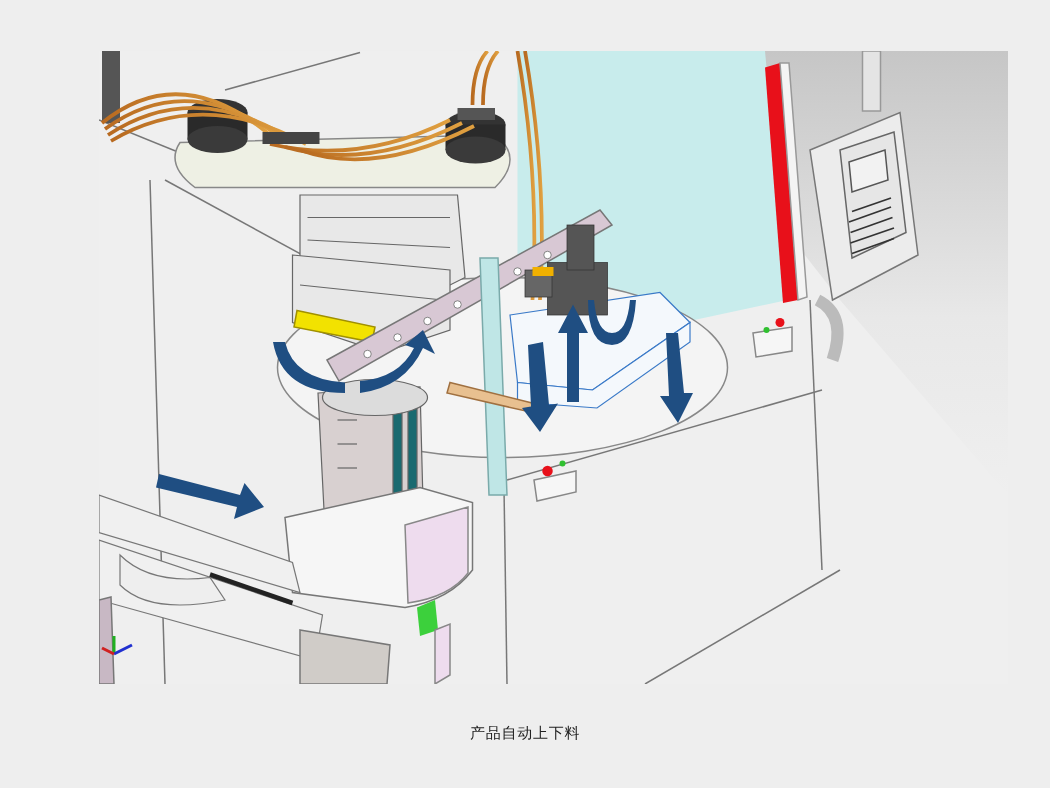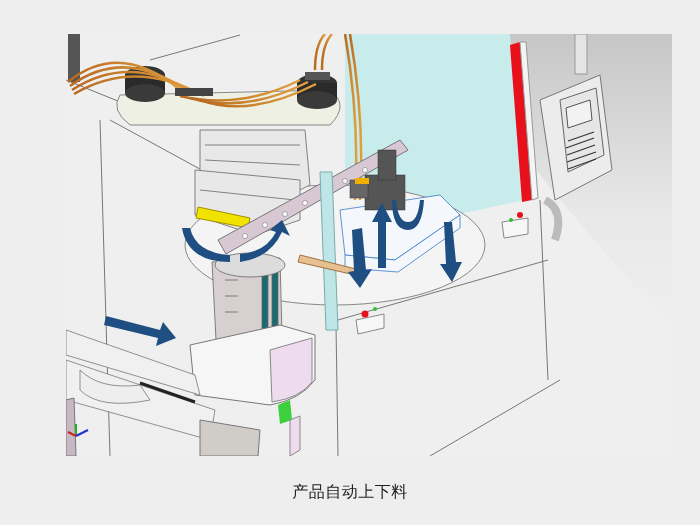--- a/index.html
+++ b/index.html
@@ -10,21 +10,21 @@
     position: relative;
   }
   .figure {
     position: absolute; left: 66px; top: 34px;
     width: 606px; height: 422px; overflow: hidden;
     background: #efefef;
   }
   .figure svg { display: block; }
   .caption {
     position: absolute; left: 0; top: 482px; width: 700px;
-    text-align: center; font-size: 16px; color: #222222;
+    text-align: center; font-size: 10px; color: #222222;
     letter-spacing: 0.5px;
   }
 </style>
 </head>
 <body>
 
 <div class="figure">
   <svg width="606" height="422" viewBox="66 34 606 422" xmlns="http://www.w3.org/2000/svg">
 
     <defs>

